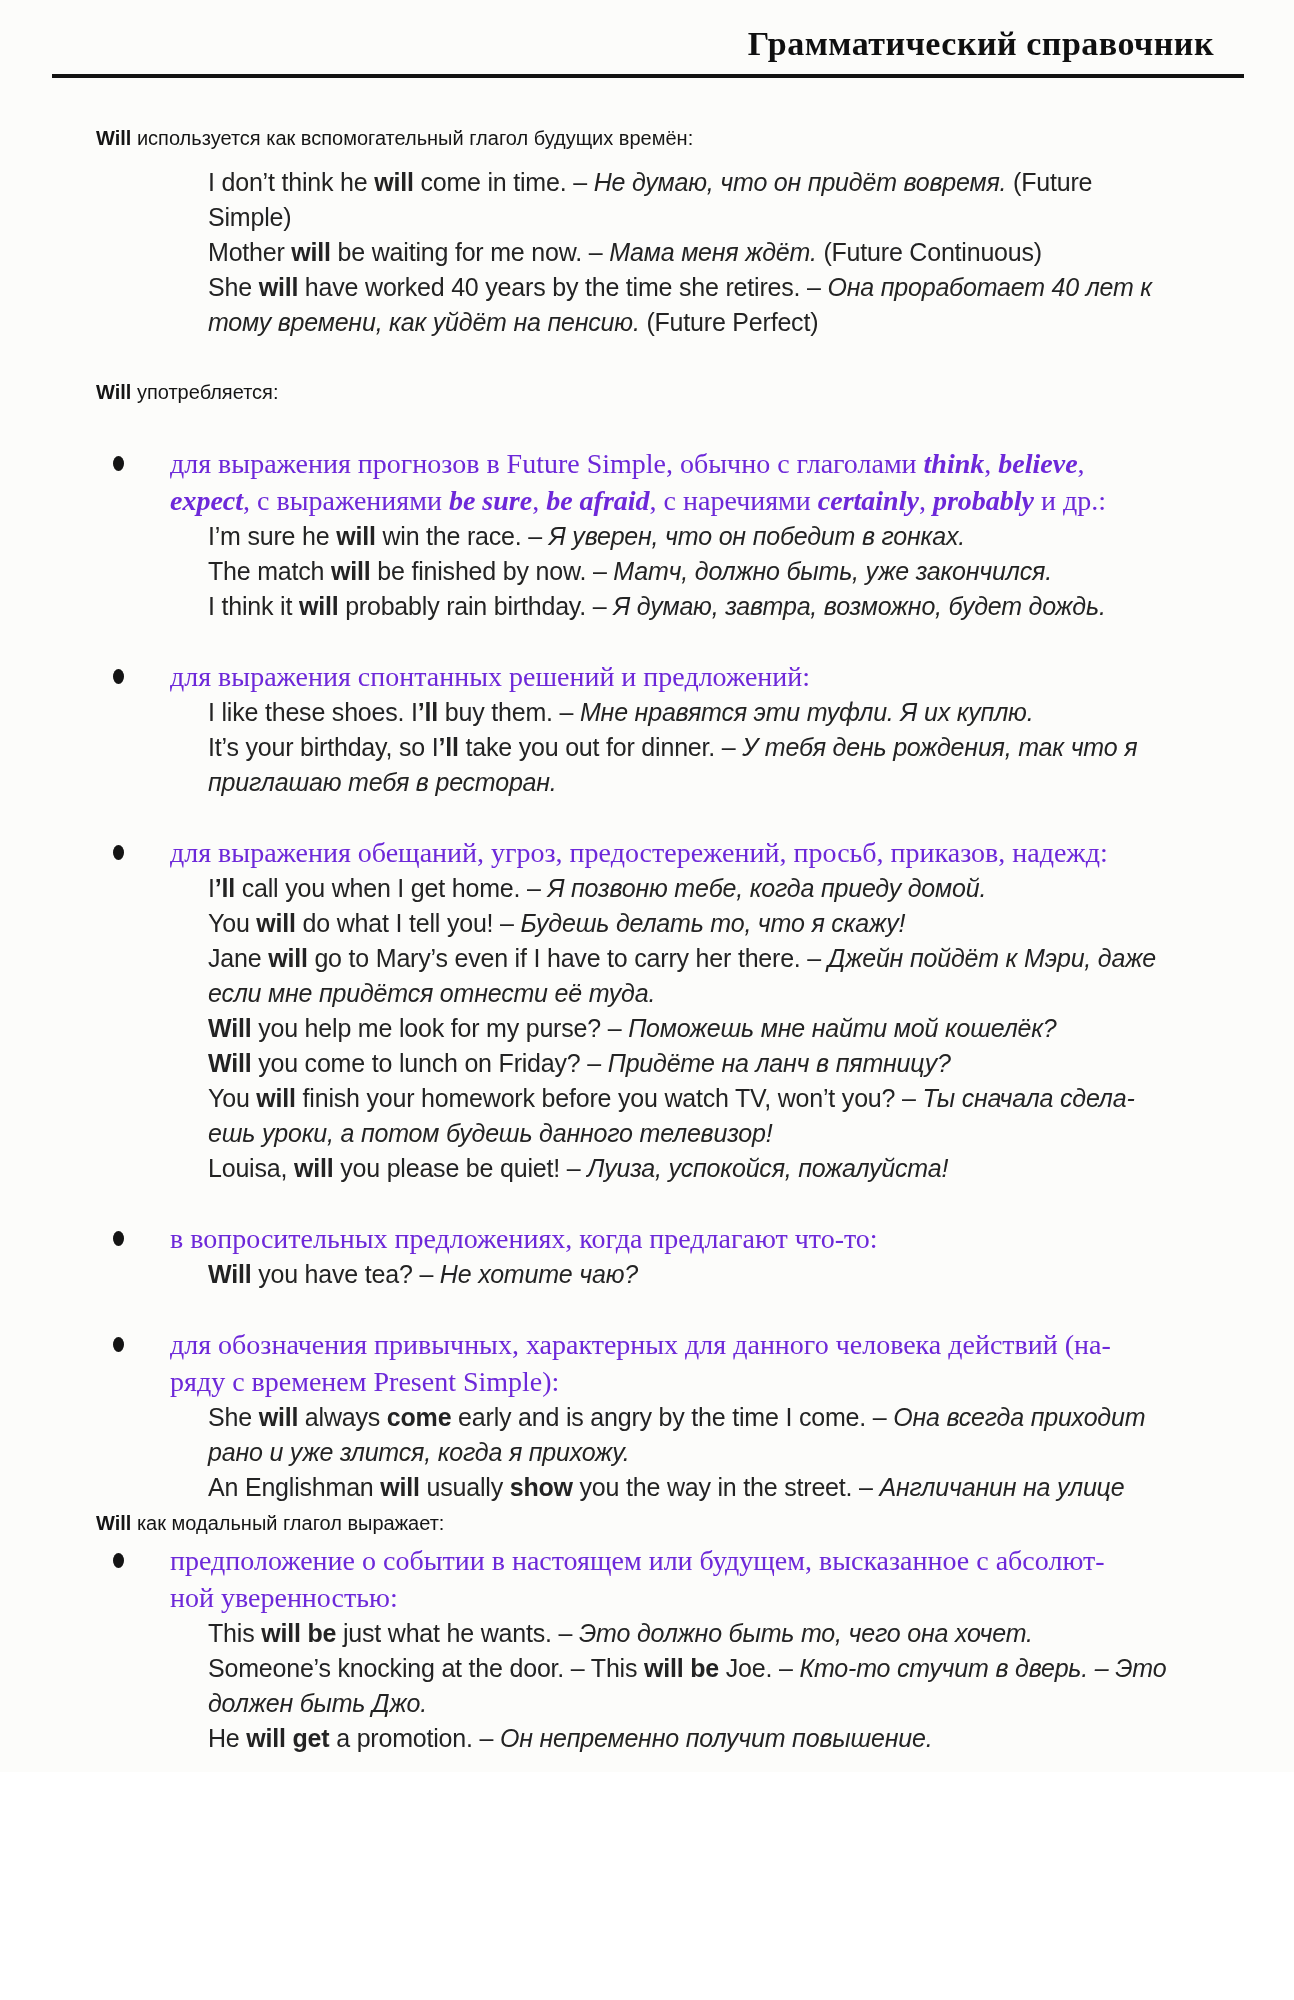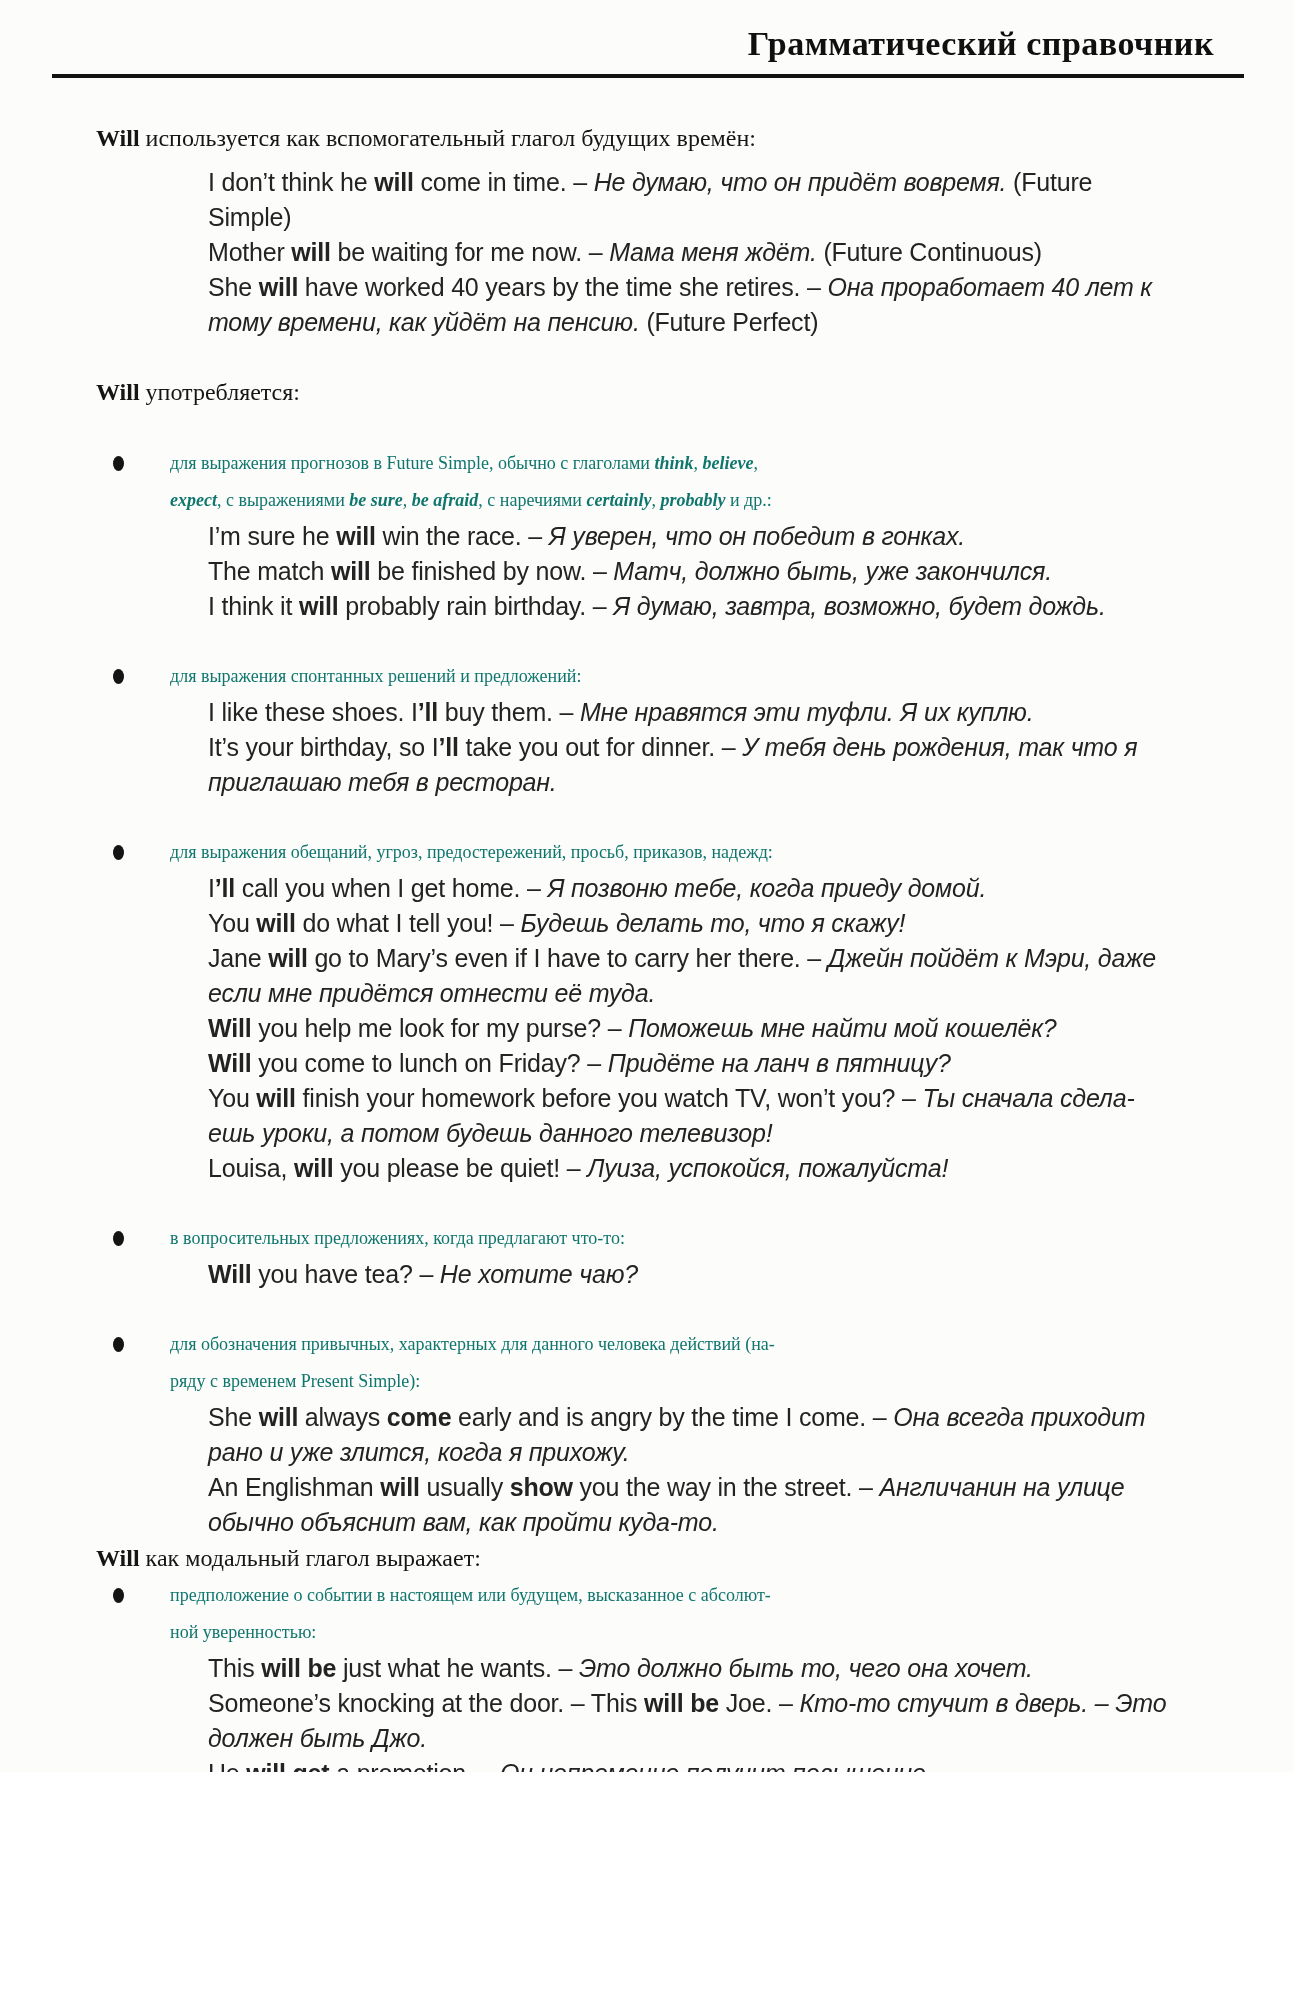--- a/index.html
+++ b/index.html
@@ -24,32 +24,32 @@
   }
   .header-rule {
     height: 4px;
     background: #121212;
     margin: 10px 50px 0 52px;
   }
   .page-body {
     padding: 42px 76px 0 96px;
   }
   .para {
-    font-family: Liberation Serif, serif;
-    font-size: 24px;
+    font-family: Liberation Sans, sans-serif;
+    font-size: 20px;
     line-height: 37px;
     color: #151515;
   }
   .bullet-item {
     position: relative;
     padding-left: 74px;
     font-family: "Liberation Serif", serif;
-    font-size: 18px;
+    font-size: 28px;
     line-height: 37px;
-    color: #0f766e;
+    color: #6d28d9;
   }
   .dot {
     position: absolute;
     left: 17px;
     top: 11px;
     width: 11px;
     height: 15px;
     border-radius: 50%;
     background: #141414;
   }
@@ -113,21 +113,21 @@
       <div class="bullet-item sep">
         <span class="dot"></span>
         <div><span>в вопросительных предложениях, когда предлагают что-то:</span></div>
       </div>
       <div class="example"><span class="sb">Will</span><span> you have tea? – </span><span class="si">Не хотите чаю?</span></div>
       <div class="bullet-item sep">
         <span class="dot"></span>
         <div><span>для обозначения привычных, характерных для данного человека действий (на-</span><br><span>ряду с временем Present Simple):</span></div>
       </div>
       <div class="example"><span>She </span><span class="sb">will</span><span> always </span><span class="sb">come</span><span> early and is angry by the time I come. – </span><span class="si">Она всегда приходит</span><br><span class="si">рано и уже злится, когда я прихожу.</span></div>
-      <div class="example"><span>An Englishman </span><span class="sb">will</span><span> usually </span><span class="sb">show</span><span> you the way in the street. – </span><span class="si">Англичанин на улице</span><br><span class="si">обычно объяснит вам, как пройти куда-то.</span></div>
+      <div class="example"><span>An Englishman </span><span class="sb">will</span><span> usually </span><span class="sb">show</span><span> you the way in the street. – </span><span class="si">Англичанин на улице</span><br></div>
       <div class="para"><span class="sb">Will</span><span> как модальный глагол выражает:</span></div>
       <div class="bullet-item">
         <span class="dot"></span>
         <div><span>предположение о событии в настоящем или будущем, высказанное с абсолют-</span><br><span>ной уверенностью:</span></div>
       </div>
       <div class="example"><span>This </span><span class="sb">will be</span><span> just what he wants. – </span><span class="si">Это должно быть то, чего она хочет.</span></div>
       <div class="example"><span>Someone’s knocking at the door. – This </span><span class="sb">will be</span><span> Joe. – </span><span class="si">Кто-то стучит в дверь. – Это</span><br><span class="si">должен быть Джо.</span></div>
       <div class="example"><span>He </span><span class="sb">will get</span><span> a promotion. – </span><span class="si">Он непременно получит повышение.</span></div>
     </div>
   <div class="footer">391</div>

